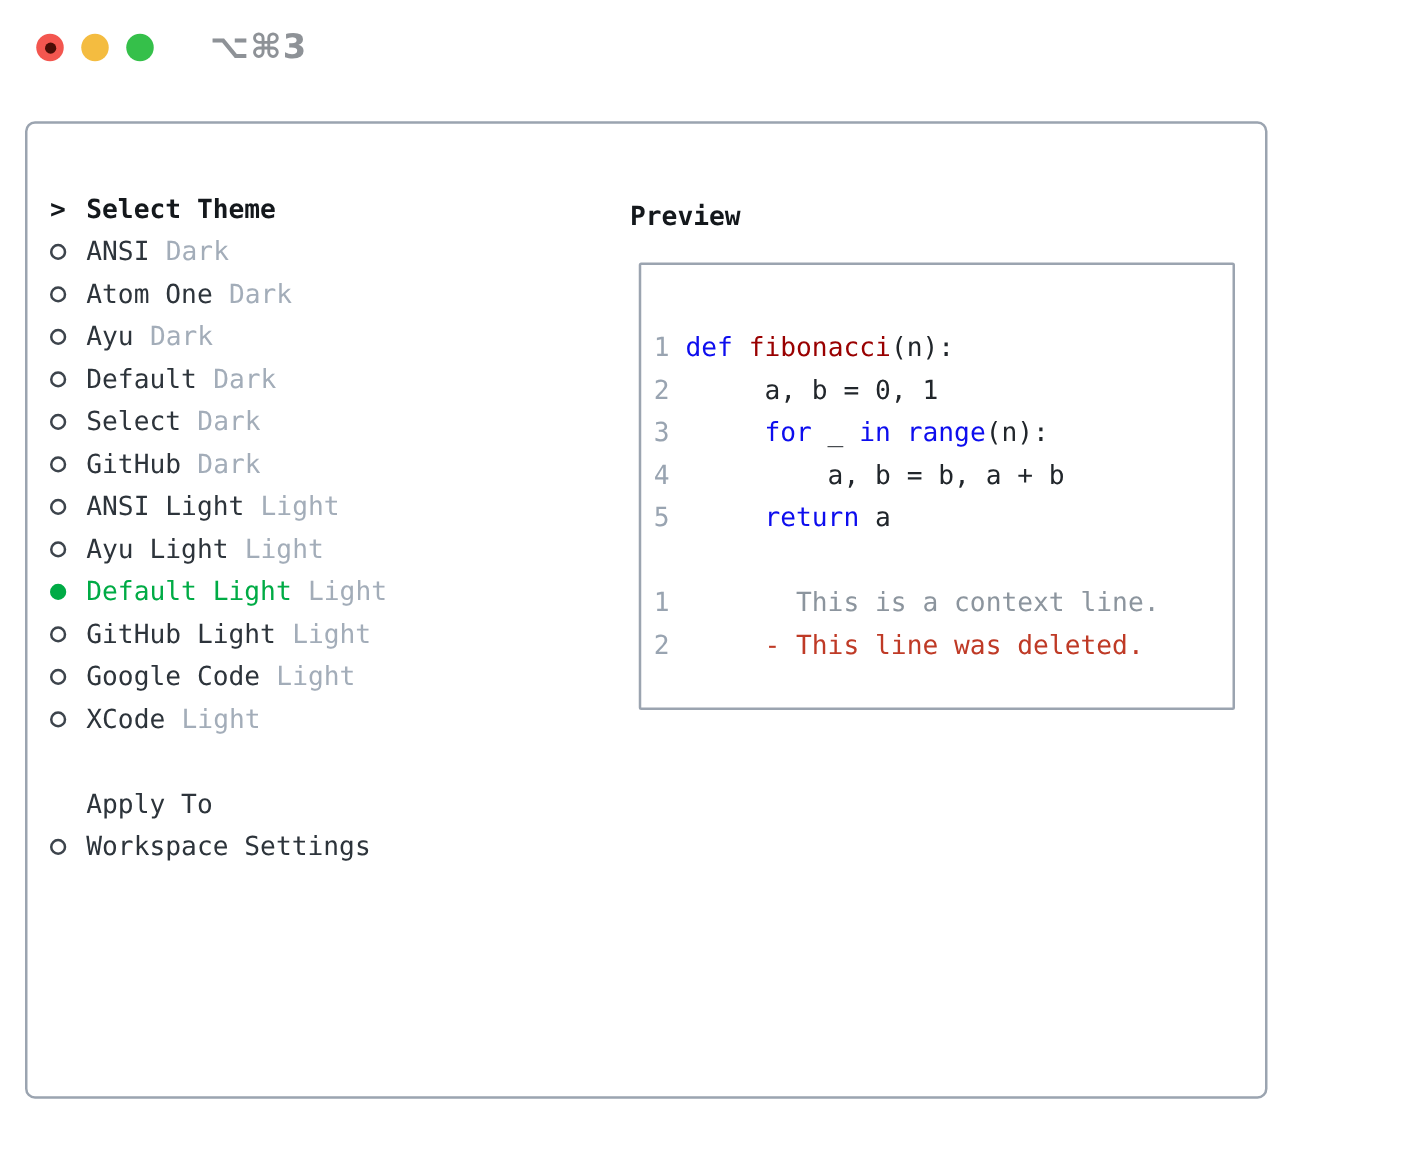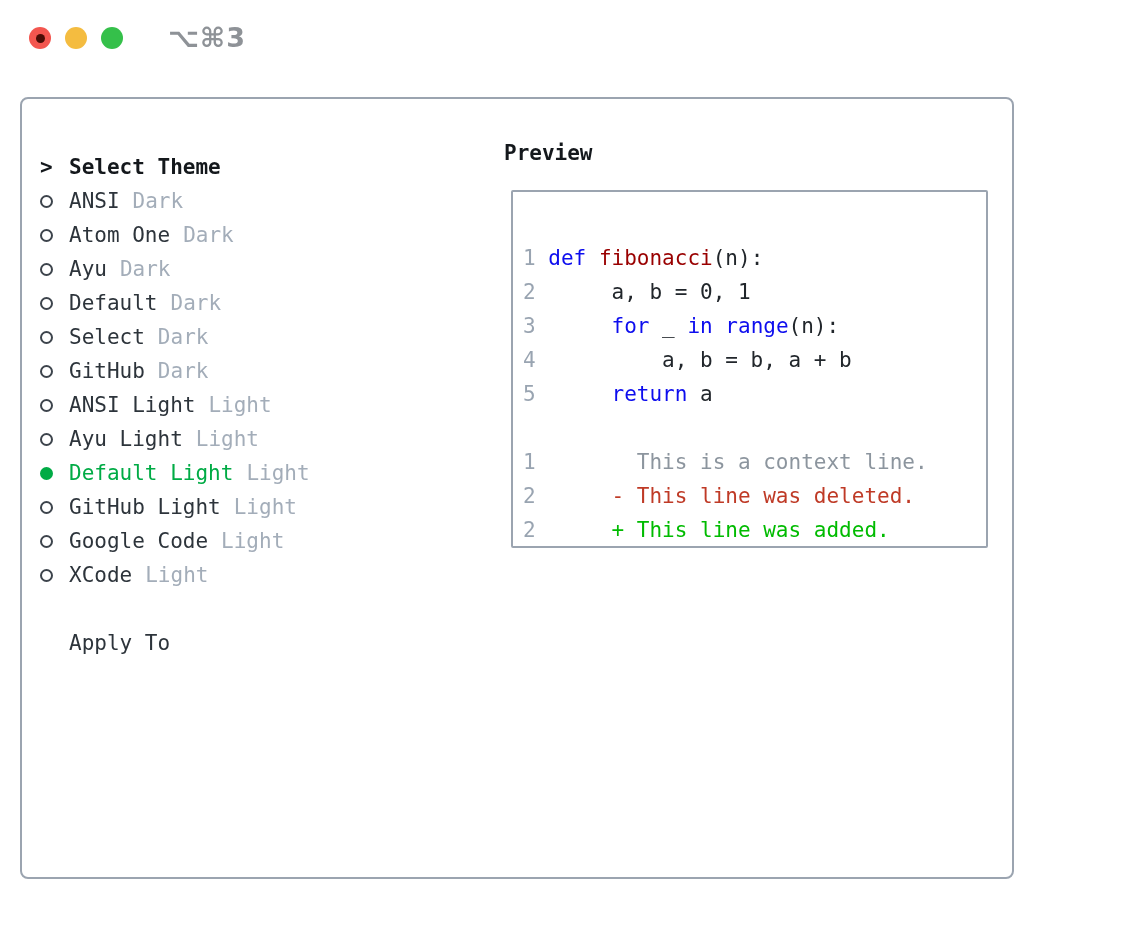--- a/index.html
+++ b/index.html
@@ -47,21 +47,21 @@
   .dot{width:13px;height:13px;border-radius:50%;border:2px solid #3d444c;}
   .row.selected .dot{background:var(--green-ui);border-color:var(--green-ui);}
   .hdr-label{font-weight:bold;color:var(--ink);}
   .name{color:var(--text);}
   .row.selected .name{color:var(--green-ui);}
   .variant{color:var(--muted);margin-left:13px;text-align:right;}
   .spacer{height:34px;}
   .hint{width:380px;font-size:21px;line-height:34px;color:var(--faint);white-space:normal;}
 
   
-  .preview-col{position:absolute;left:482px;top:37px;}
+  .preview-col{position:absolute;left:482px;top:57px;}
   .preview-title{height:34px;line-height:34px;font-size:21px;font-weight:bold;color:var(--ink);}
   .preview-box{margin-left:7px;margin-top:20px;width:477px;height:358px;border:2px solid var(--border);border-radius:2px;background:#fff;overflow:hidden;padding:49px 0 0 10px;}
   .code-line{height:34px;line-height:34px;font-size:21px;white-space:pre;color:var(--code);}
   .ln{color:var(--faint);}
   .tok-kw{color:var(--blue-kw);}
   .tok-fn{color:var(--red-fn);}
   .tok-pl{color:var(--code);}
   .tok-ctx{color:var(--ctx);}
   .tok-del{color:var(--red-diff);}
   .tok-add{color:var(--green-diff);}
@@ -166,35 +166,38 @@
 
       <div class="spacer"></div>
 
       <div class="row">
         <span class="marker"></span>
         <span class="name">Apply To</span>
       </div>
 
       <div id="apply-list">
 
+  <div class="row">
+    <span class="marker"><span class="dot"></span></span>
+    <span class="name">Workspace Settings</span>
+  </div>
 </div>
 
       <div class="spacer"></div>
 
     </div>
 
     <div class="preview-col">
       <div class="preview-title">Preview</div>
       <div class="preview-box" id="preview-box">
           <div class="code-line"><span class="ln">1</span><span class="tok-pl"> </span><span class="tok-kw">def</span><span class="tok-pl"> </span><span class="tok-fn">fibonacci</span><span class="tok-pl">(n):</span></div>
           <div class="code-line"><span class="ln">2</span><span class="tok-pl">      a, b = 0, 1</span></div>
           <div class="code-line"><span class="ln">3</span><span class="tok-pl">      </span><span class="tok-kw">for</span><span class="tok-pl"> _ </span><span class="tok-kw">in</span><span class="tok-pl"> </span><span class="tok-kw">range</span><span class="tok-pl">(n):</span></div>
           <div class="code-line"><span class="ln">4</span><span class="tok-pl">          a, b = b, a + b</span></div>
           <div class="code-line"><span class="ln">5</span><span class="tok-pl">      </span><span class="tok-kw">return</span><span class="tok-pl"> a</span></div>
           <div class="code-line"><span class="ln"></span></div>
           <div class="code-line"><span class="ln">1</span><span class="tok-ctx">        This is a context line.</span></div>
           <div class="code-line"><span class="ln">2</span><span class="tok-del">      - This line was deleted.</span></div>
-          <div class="code-line"><span class="ln">2</span><span class="tok-add">      + This line was added.</span></div>
         </div>
     </div>
 
   </div>
 </div>
 
 </body></html>

